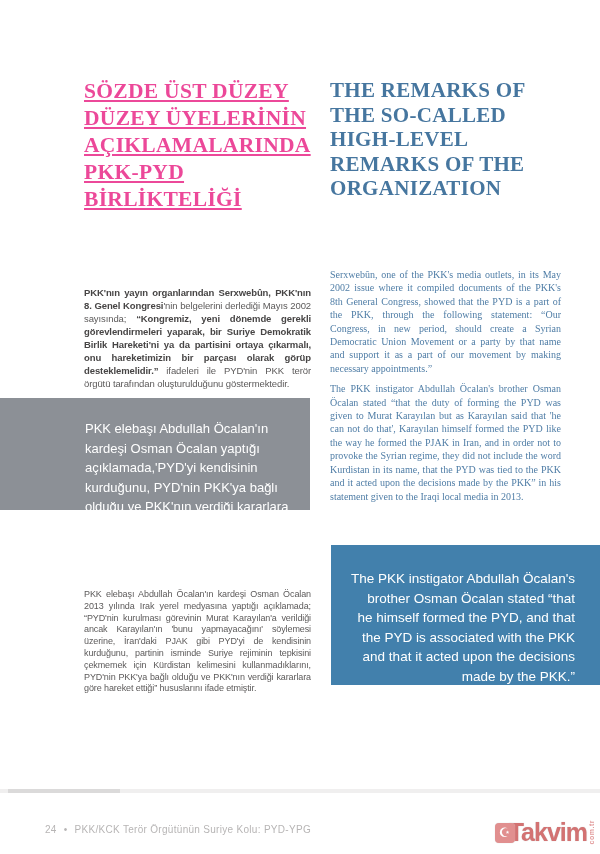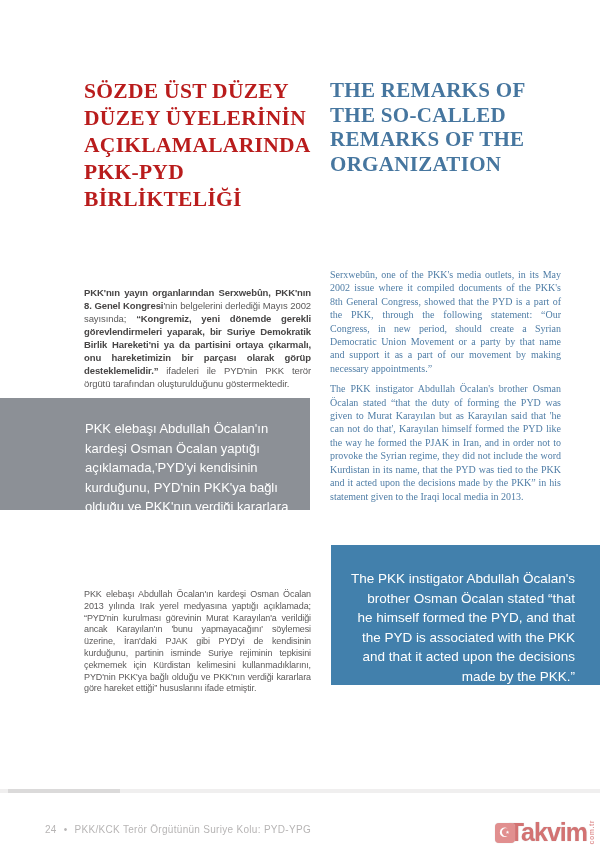--- a/index.html
+++ b/index.html
@@ -3,21 +3,21 @@
 <meta charset="utf-8">
 <style>
   html,body { margin:0; padding:0; background:#ffffff; }
   .page {
     position:relative; width:600px; height:854px; background:#ffffff;
     overflow:hidden; font-family:"Liberation Sans", sans-serif;
   }
 
   
   .title { position:absolute; top:78px; font-family:"Liberation Serif", serif; font-weight:bold; }
-  .title-tr { left:84px; width:240px; color:#b91c1c; font-size:21.5px; line-height:27px; letter-spacing:.3px; }
+  .title-tr { left:84px; width:240px; color:#ec4899; font-size:21.5px; line-height:27px; letter-spacing:.3px;text-decoration:underline; }
   .title-en { left:330px; width:250px; color:#46769f; font-size:21px; line-height:24.5px; letter-spacing:.3px; }
   .title-line { white-space:nowrap; }
 
   
   .p-left {
     position:absolute; left:84px; width:227px; text-align:justify;
     color:#5c5a5a; font-size:9.5px; line-height:13px; letter-spacing:-0.1px;
   }
   .p-left b { color:#474545; }
   .p-left-1 { top:276px; }
@@ -79,20 +79,21 @@
     <div class="title-line">SÖZDE ÜST DÜZEY</div>
     <div class="title-line">DÜZEY ÜYELERİNİN</div>
     <div class="title-line">AÇIKLAMALARINDA</div>
     <div class="title-line">PKK-PYD</div>
     <div class="title-line">BİRLİKTELİĞİ</div>
   </div>
 
   <div class="title title-en">
     <div class="title-line">THE REMARKS OF</div>
     <div class="title-line">THE SO-CALLED</div>
+    <div class="title-line">HIGH-LEVEL</div>
     <div class="title-line">REMARKS OF THE</div>
     <div class="title-line">ORGANIZATION</div>
   </div>
 
   <p class="p-left p-left-1"><b>PKK'nın yayın organlarından Serxwebûn, PKK'nın 8. Genel Kongresi</b><span>'nin belgelerini derlediği Mayıs 2002 sayısında; </span><b>“Kongremiz, yeni dönemde gerekli görevlendirmeleri yaparak, bir Suriye Demokratik Birlik Hareketi'ni ya da partisini ortaya çıkarmalı, onu hareketimizin bir parçası olarak görüp desteklemelidir.”</b><span> ifadeleri ile PYD'nin PKK terör örgütü tarafından oluşturulduğunu göstermektedir.</span></p>
 
   <div class="quote-gray">
     <span>PKK elebaşı Abdullah Öcalan'ın kardeşi Osman Öcalan yaptığı açıklamada,'PYD'yi kendisinin kurduğunu, PYD'nin PKK'ya bağlı olduğu ve PKK'nın verdiği kararlara göre hareket ettiğini' ifade etmiştir.</span>
   </div>
 

